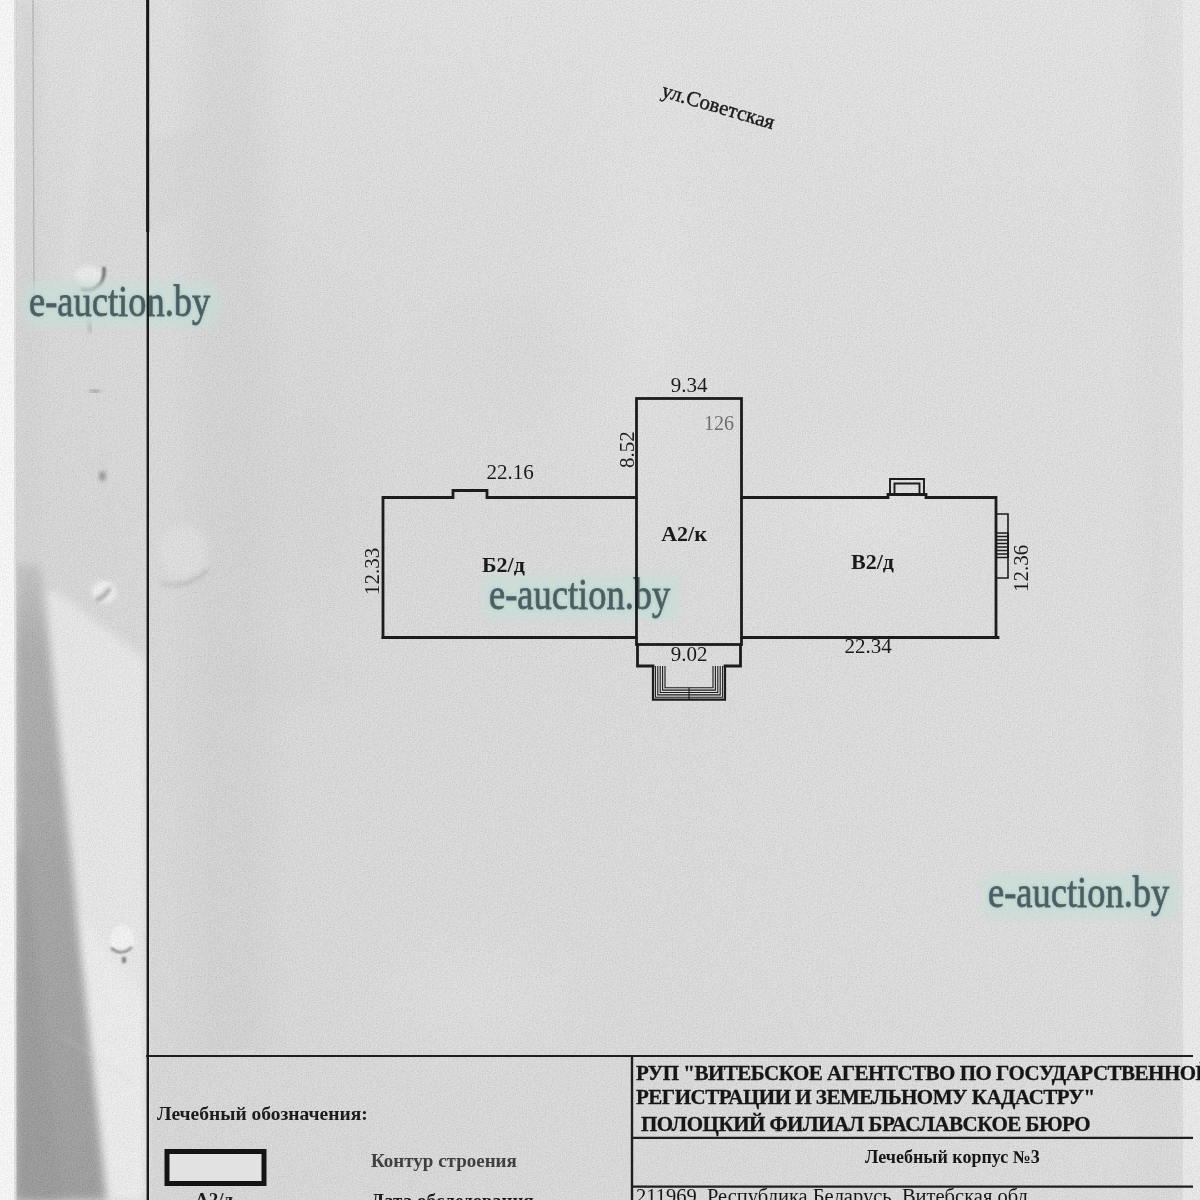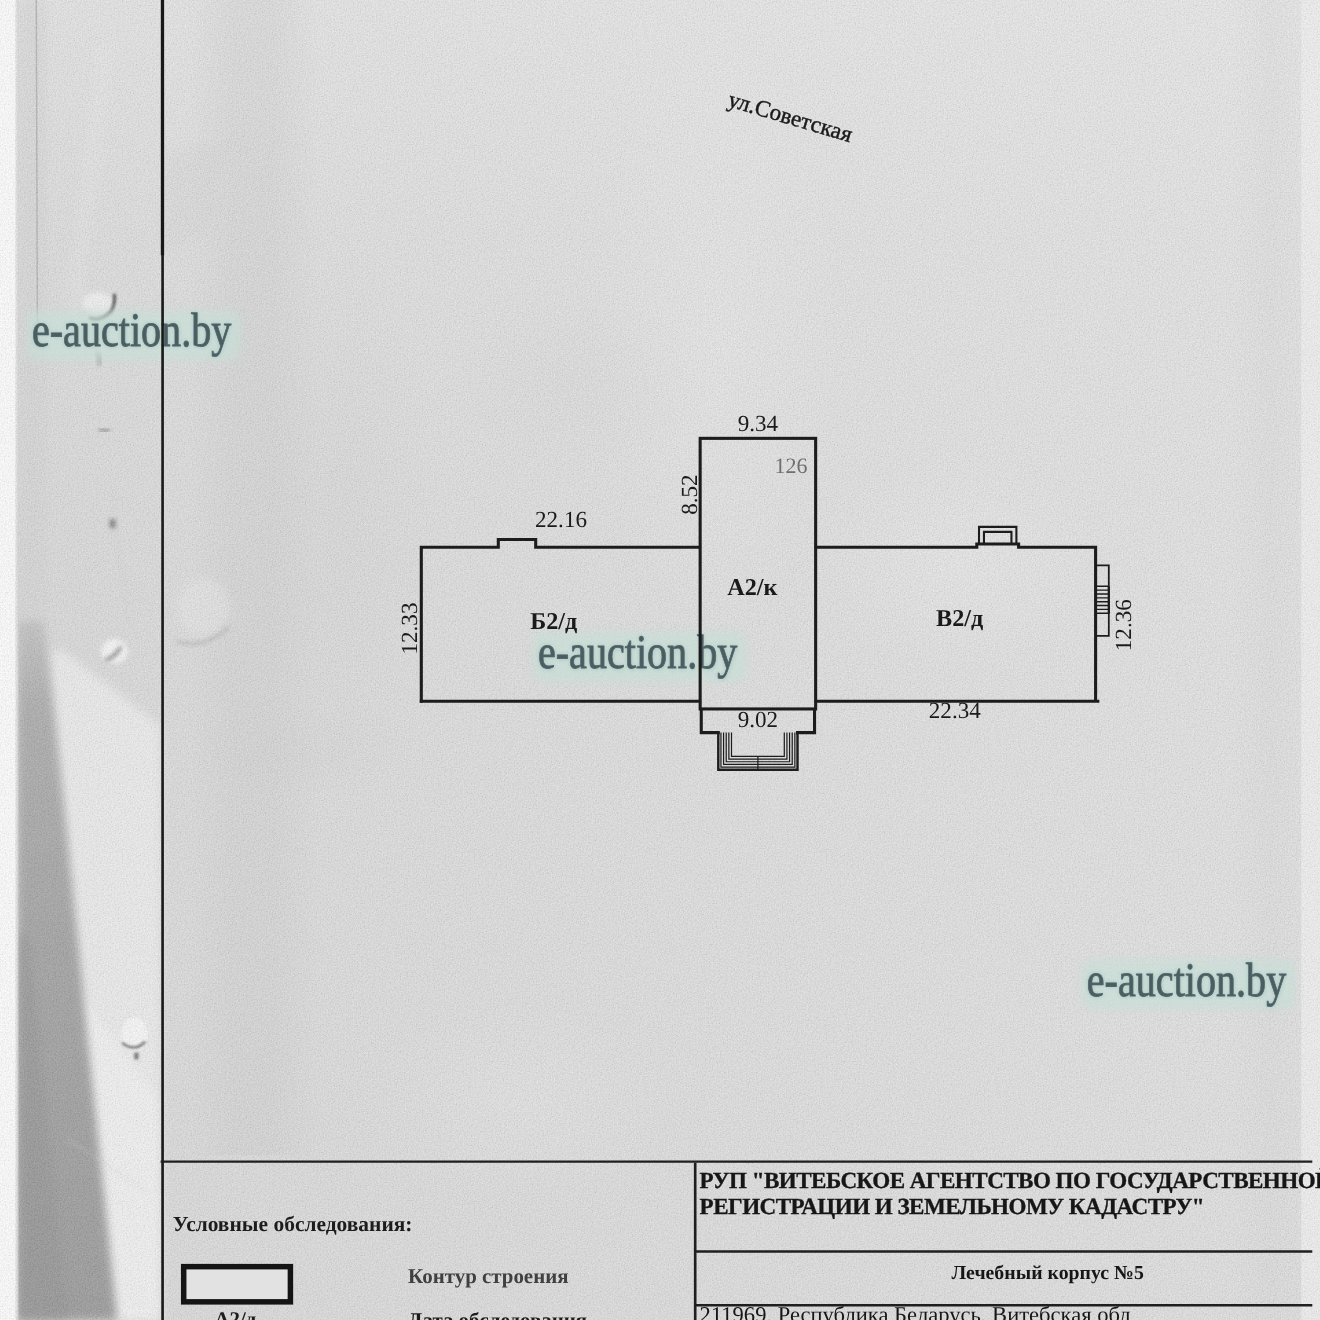--- a/index.html
+++ b/index.html
@@ -194,23 +194,24 @@
       <line x1="632" y1="1057" x2="632" y2="1200" stroke-width="2.4"></line>
       <line x1="632" y1="1137.8" x2="1193" y2="1137.8" stroke-width="2.2"></line>
       <line x1="632" y1="1186.6" x2="1193" y2="1186.6" stroke-width="2.4"></line>
     </g>
 
     <rect x="167" y="1151.5" width="97" height="32" fill="#e2e2e2" stroke="#141414" stroke-width="5"></rect>
   </svg>
 
   <div class="abs" style="left:666px;top:78px;font-size:21px;color:#1a1a1a;transform:rotate(16.5deg);transform-origin:0 0;white-space:nowrap;-webkit-text-stroke:0.4px #1a1a1a;">ул.Советская</div>
 
-  <div class="abs" style="left:157px;top:1103px;font-size:19.5px;font-weight:bold;color:#1c1c1c;">Условные обследования:</div>
+  <div class="abs" style="left:157px;top:1103px;font-size:19.5px;font-weight:bold;color:#1c1c1c;">Лечебный обозначения:</div>
   <div class="abs" style="left:371px;top:1150px;font-size:19px;font-weight:bold;color:#404040;">Контур строения</div>
   <div class="abs" style="left:195px;top:1189px;font-size:19px;font-weight:bold;color:#1c1c1c;">А2/д</div>
   <div class="abs" style="left:371px;top:1190px;font-size:19px;font-weight:bold;color:#1c1c1c;">Дата обследования</div>
 
   <div class="abs" style="left:636px;top:1061px;font-size:21px;font-weight:bold;color:#161616;white-space:nowrap;letter-spacing:-0.5px;-webkit-text-stroke:0.3px #161616;">РУП "ВИТЕБСКОЕ АГЕНТСТВО ПО ГОСУДАРСТВЕННОЙ</div>
   <div class="abs" style="left:636px;top:1085px;font-size:21px;font-weight:bold;color:#161616;white-space:nowrap;letter-spacing:-0.5px;-webkit-text-stroke:0.3px #161616;">РЕГИСТРАЦИИ И ЗЕМЕЛЬНОМУ КАДАСТРУ"</div>
-  <div class="abs" style="left:865px;top:1147px;font-size:18px;font-weight:bold;color:#161616;white-space:nowrap;">Лечебный корпус №5</div>
+  <div class="abs" style="left:641px;top:1112px;font-size:21px;font-weight:bold;color:#161616;white-space:nowrap;letter-spacing:-0.5px;-webkit-text-stroke:0.3px #161616;">ПОЛОЦКИЙ ФИЛИАЛ БРАСЛАВСКОЕ БЮРО</div>
+  <div class="abs" style="left:865px;top:1147px;font-size:18px;font-weight:bold;color:#161616;white-space:nowrap;">Лечебный корпус №3</div>
   <div class="abs" style="left:636px;top:1184.6px;font-size:20.5px;color:#161616;white-space:nowrap;">211969, Республика Беларусь, Витебская обл</div>
 
 </div>
 
 </body></html>

